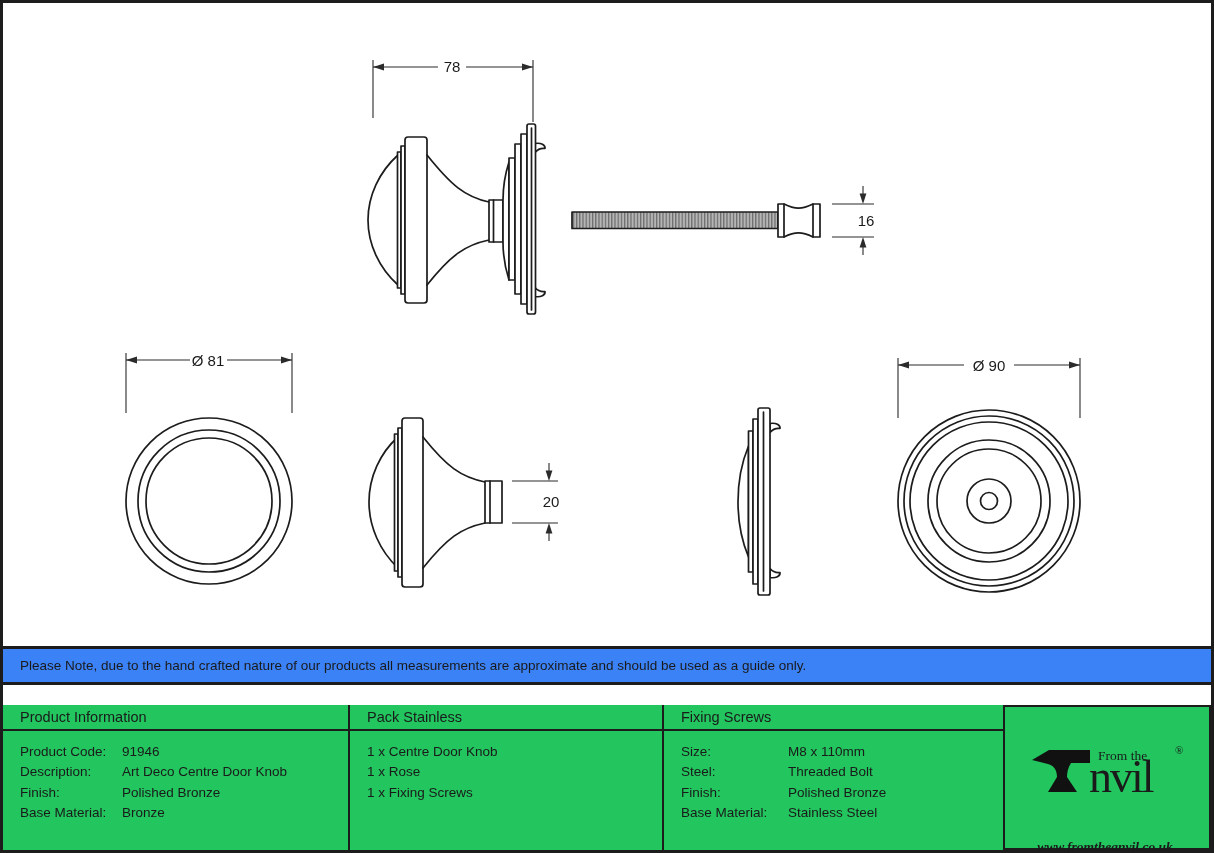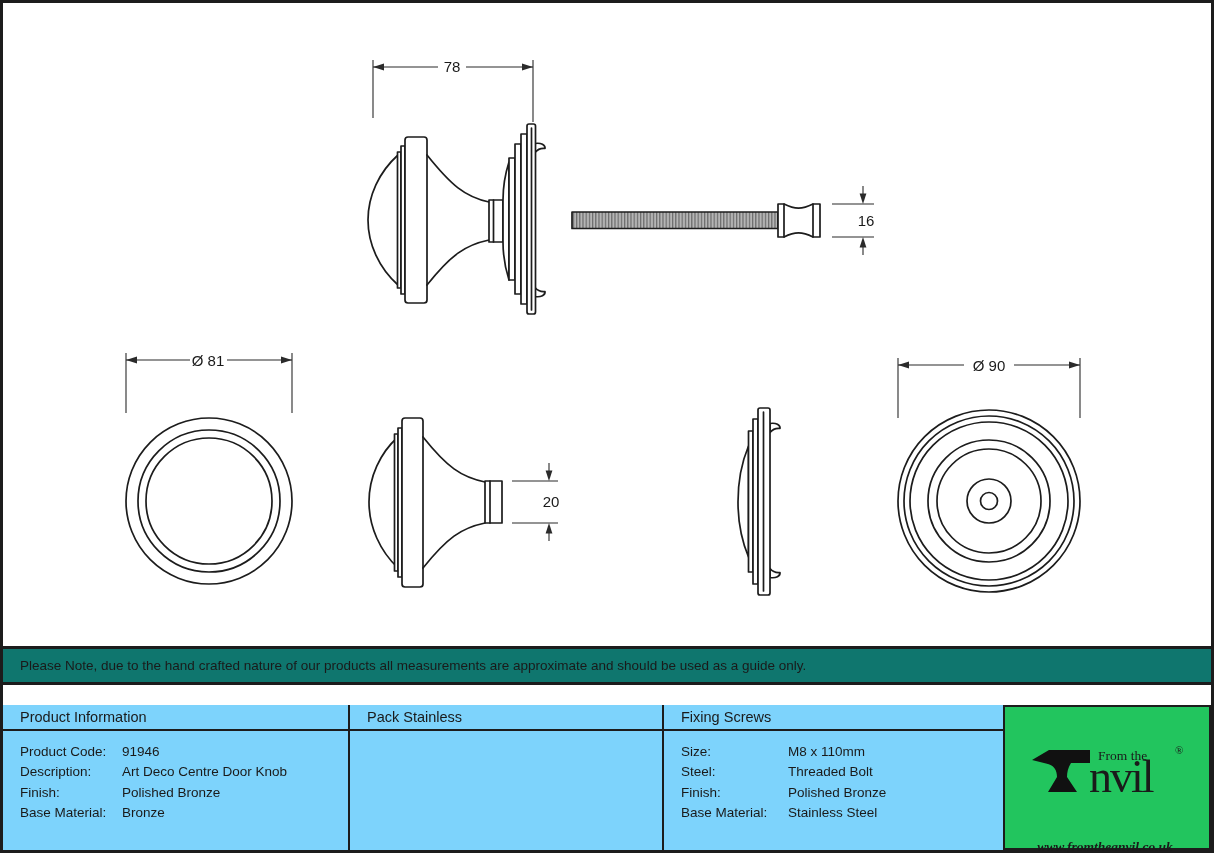--- a/index.html
+++ b/index.html
@@ -10,24 +10,24 @@
   .s{stroke:#1c1c1c;stroke-width:1.7;stroke-linejoin:round;stroke-linecap:round;}
   .f{fill:#ffffff;}
   .nf{fill:none;}
   .circ{fill:none;stroke:#1c1c1c;stroke-width:1.7;}
   .dl{stroke:#2b2b2b;stroke-width:1.1;fill:none;}
   .ah{fill:#2b2b2b;stroke:none;}
   text.dim{font-family:"Liberation Sans",sans-serif;font-size:15px;fill:#1a1a1a;text-anchor:middle;}
   
   .note-bar{position:absolute;left:3px;right:3px;top:646px;height:39px;box-sizing:border-box;
     border-top:3px solid #1c1c1c;border-bottom:3px solid #1c1c1c;display:flex;align-items:center;
-    padding-left:17px;font-size:13.5px;background:#0f766e;}
+    padding-left:17px;font-size:13.5px;background:#3b82f6;}
   
   .bottom{position:absolute;left:3px;right:3px;top:705px;bottom:3px;background:#fff;}
-  .col{position:absolute;top:0;bottom:0;border-right:2.5px solid #1c1c1c;box-sizing:border-box;background:#7dd3fc;}
+  .col{position:absolute;top:0;bottom:0;border-right:2.5px solid #1c1c1c;box-sizing:border-box;background:#22c55e;}
   .col1{left:0;width:347px;}
   .col2{left:347px;width:314px;}
   .col3{left:661px;width:400px;}
   .col-header{height:26px;border-bottom:2.5px solid #1c1c1c;display:flex;align-items:center;
     padding-left:17px;font-size:14.5px;box-sizing:border-box;}
   .col-body{padding:11px 0 0 17px;font-size:13.5px;}
   .kv-row{display:flex;line-height:20.4px;}
   .kv-label{width:102px;flex-shrink:0;}
   .col3 .kv-label{width:107px;}
   .pc-item{line-height:20.4px;}
@@ -172,20 +172,25 @@
       </div>
       <div class="kv-row">
         <span class="kv-label">Base Material:</span>
         <span class="kv-value">Bronze</span>
       </div>
     </div>
   </div>
 
   <div class="col col2">
     <div class="col-header">Pack Stainless</div>
+    <div class="col-body">
+      <div class="pc-item">1 x Centre Door Knob</div>
+      <div class="pc-item">1 x Rose</div>
+      <div class="pc-item">1 x Fixing Screws</div>
+    </div>
   </div>
 
   <div class="col col3">
     <div class="col-header">Fixing Screws</div>
     <div class="col-body">
       <div class="kv-row">
         <span class="kv-label">Size:</span>
         <span class="kv-value">M8 x 110mm</span>
       </div>
       <div class="kv-row">

